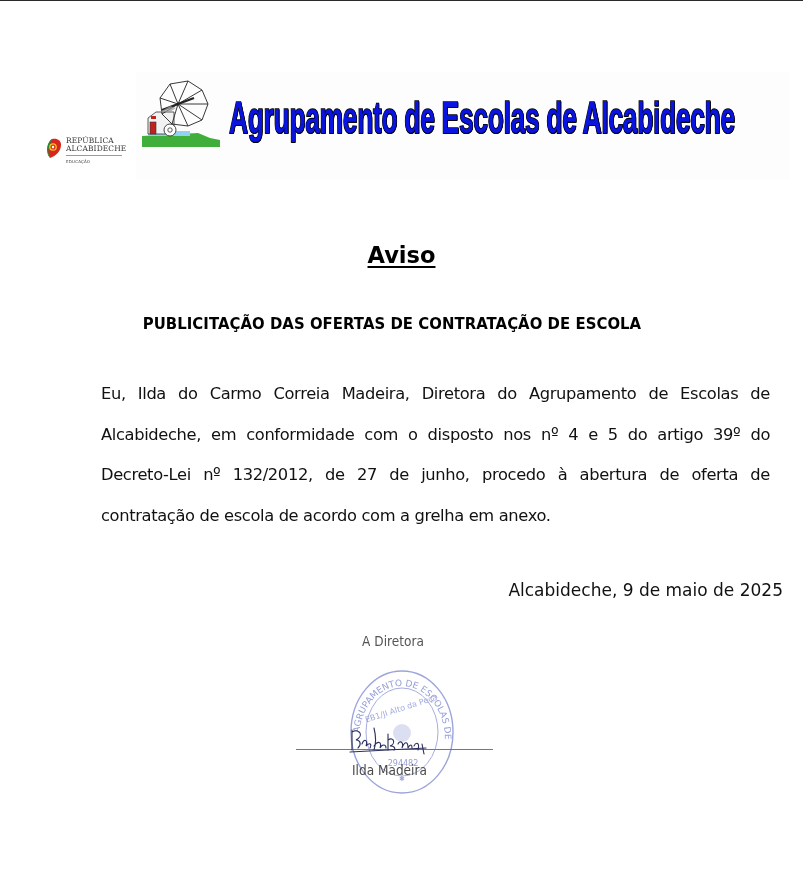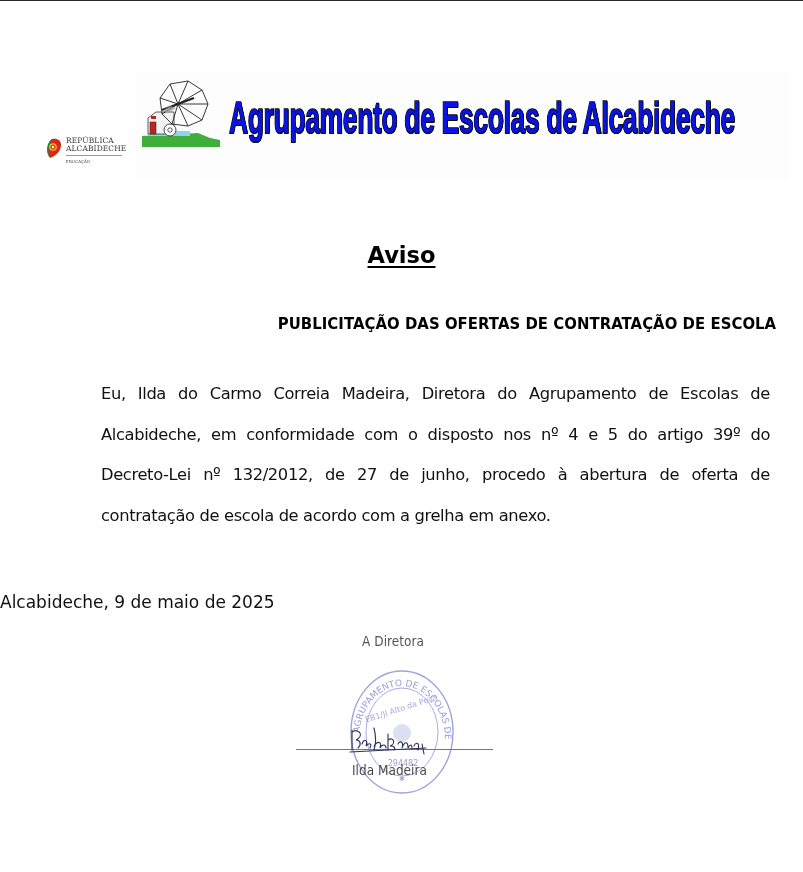--- a/index.html
+++ b/index.html
@@ -31,36 +31,36 @@
   }
 
   
   .aviso {
     position: absolute; left: 0; width: 803px; top: 242px; text-align: center;
     font-family: "DejaVu Sans", sans-serif; font-weight: bold; font-size: 23px;
     text-decoration: underline; text-underline-offset: 3px; text-decoration-thickness: 2px;
     transform: scaleX(0.98);
   }
   .subtitle {
-    position: absolute; left: 12px; width: 783px; top: 314px; text-align: right;
+    position: absolute; left: 0; width: 783px; top: 314px; text-align: center;
     font-family: "DejaVu Sans", sans-serif; font-weight: bold; font-size: 16px;
     letter-spacing: 0.05px;
   }
   .subtitle span { display: inline-block; transform: scaleX(0.93); }
 
   
   .body-text {
     position: absolute; left: 57px; top: 374px; width: 669px;
     font-family: "DejaVu Sans", sans-serif; font-size: 16.3px; line-height: 40.5px;
     text-align: justify; text-align-last: left; color: #111;
     letter-spacing: -0.35px; word-spacing: 0px; margin-left: 44px;
   }
 
   .date-line {
-    position: absolute; left: 0; width: 783px; top: 592px; text-align: left;
+    position: absolute; left: 0; width: 783px; top: 580px; text-align: right;
     font-family: "DejaVu Sans", sans-serif; font-size: 17px; color: #111;
   }
   .role {
     position: absolute; left: 0; width: 786px; top: 633px; text-align: center;
     font-family: "DejaVu Sans", sans-serif; font-size: 13.5px; color: #555;
     transform: scaleX(0.9); transform-origin: 393px 0;
   }
 
   .stamp { position: absolute; left: 349px; top: 669px; width: 106px; height: 126px; }
   .sig-line { position: absolute; left: 296px; top: 749px; width: 197px; height: 1px; background: #777; }

